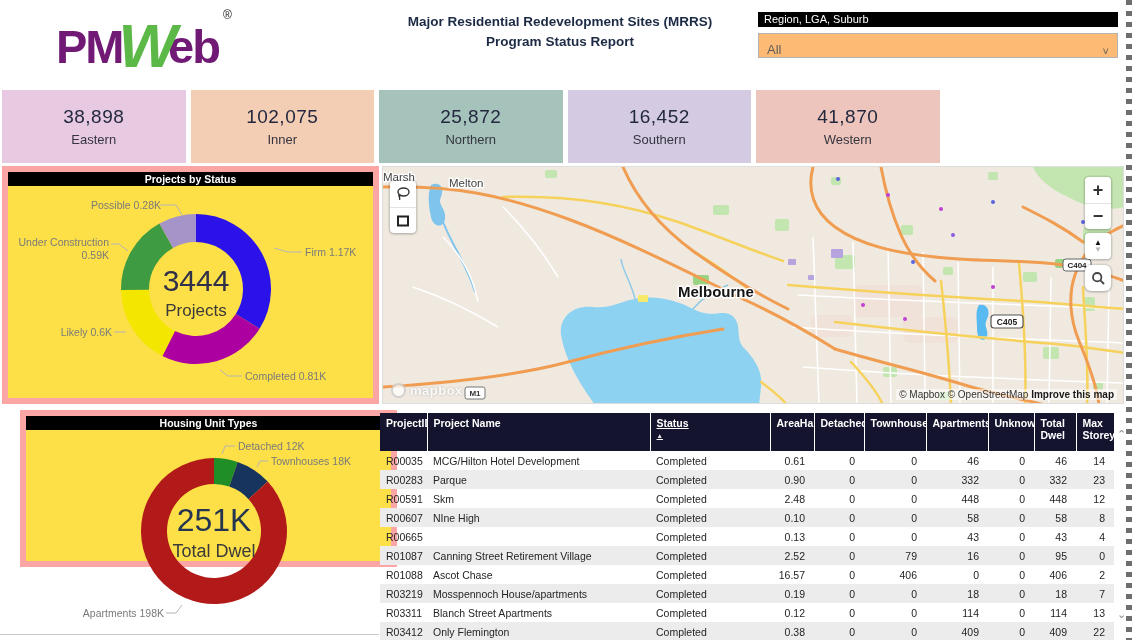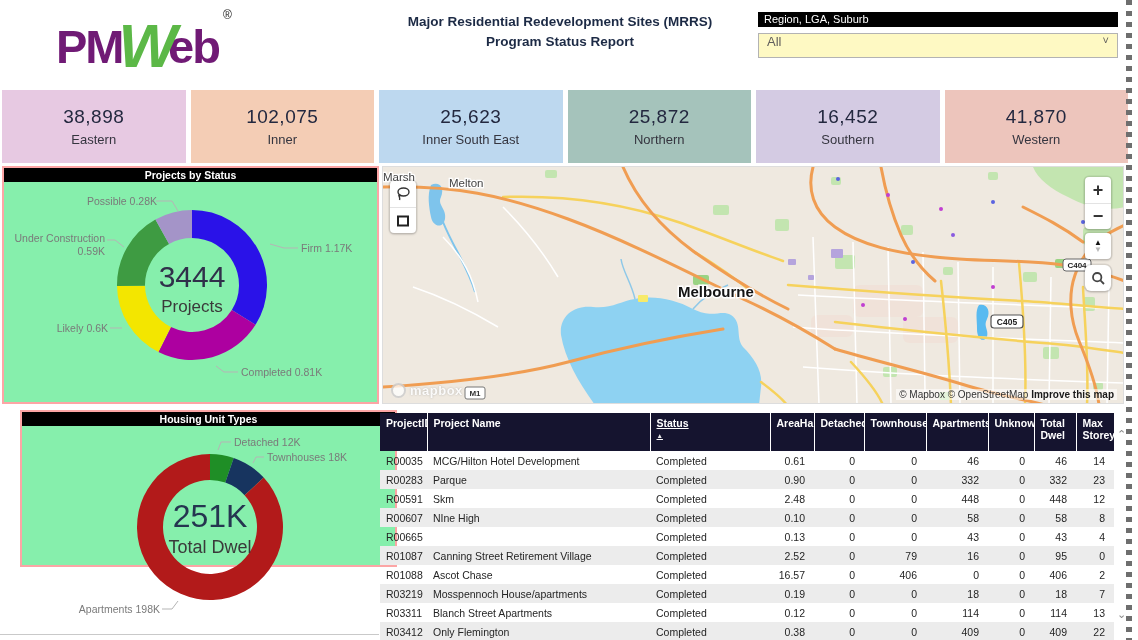--- a/index.html
+++ b/index.html
@@ -11,34 +11,34 @@
   .logo .pm, .logo .eb { font-size:47px; font-weight:800; color:#701a75; letter-spacing:-2px; }
   .logo .w { font-size:62px; font-weight:700; font-style:italic; color:#5cb847;
              display:inline-block; margin:0 -9px 0 -4px; transform:translateY(4px); }
   .logo .reg { font-size:12px; font-weight:400; vertical-align:top; position:relative; top:2px; left:4px; color:#222; }
 
   .title-block { position:absolute; left:330px; top:12px; width:460px; text-align:center;
                  color:#1c2a45; font-weight:bold; font-size:13.5px; line-height:20px; }
 
   .filter { position:absolute; left:758px; top:12px; width:360px; }
   .filter-label { background:#000; color:#fff; font-size:11px; padding:1px 6px 2px; height:15px; }
-  .filter-box { margin-top:6px; height:25px; border:1px solid #b3b3b3; background:#fef9c3;
-                display:flex; align-items:flex-start; justify-content:space-between;
+  .filter-box { margin-top:6px; height:25px; border:1px solid #b3b3b3; background:#fdba74;
+                display:flex; align-items:flex-end; justify-content:space-between;
                 padding:0 8px; font-size:13px; color:#605e5c; cursor:pointer; }
   .filter-box .chev { color:#605e5c; font-size:11px; }
 
   
   .kpi-row { position:absolute; left:2px; top:90px; width:1126px; height:73px;
              display:grid; grid-template-columns:repeat(6,1fr); gap:5px; }
   .kpi-card { display:flex; flex-direction:column; align-items:center; justify-content:center; cursor:pointer; }
   .kpi-value { font-size:19px; font-weight:500; color:#23283f; letter-spacing:0.5px; }
   .kpi-label { font-size:13px; color:#35353f; margin-top:4px; }
 
   
-  .panel { position:absolute; background:#86efac; border:2px solid #fca5a5; }
+  .panel { position:absolute; background:#fde047; border:6px solid #fca5a5; }
   .panel-hd { background:#000; color:#fff; font-size:10.5px; font-weight:bold;
               text-align:center; height:14px; line-height:14px; }
   .panel-status { left:2px; top:166px; width:377px; height:238px; }
   .panel-housing { left:20px; top:410px; width:377px; height:157px; }
   .chart-area { position:relative; width:100%; }
   .donut-label { position:absolute; font-size:10.5px; color:#7a7a7a; line-height:13px; white-space:normal; }
   .donut-center { position:absolute; text-align:center; pointer-events:none; }
   .dc-value { color:#30304a; }
   .dc-label { color:#3a3a3a; }
   .bottom-strip-line { position:absolute; left:0; top:634px; width:379px; height:1px; background:#c9c9c9; }
@@ -110,24 +110,20 @@
 
   <div class="kpi-row">
       <div class="kpi-card" style="background: rgb(231, 201, 226);">
         <div class="kpi-value">38,898</div>
         <div class="kpi-label">Eastern</div>
       </div>
       <div class="kpi-card" style="background: rgb(244, 205, 181);">
         <div class="kpi-value">102,075</div>
         <div class="kpi-label">Inner</div>
       </div>
-      <div class="kpi-card" style="background: rgb(189, 216, 239);">
-        <div class="kpi-value">25,623</div>
-        <div class="kpi-label">Inner South East</div>
-      </div>
       <div class="kpi-card" style="background: rgb(165, 195, 187);">
         <div class="kpi-value">25,872</div>
         <div class="kpi-label">Northern</div>
       </div>
       <div class="kpi-card" style="background: rgb(212, 203, 227);">
         <div class="kpi-value">16,452</div>
         <div class="kpi-label">Southern</div>
       </div>
       <div class="kpi-card" style="background: rgb(237, 197, 188);">
         <div class="kpi-value">41,870</div>

